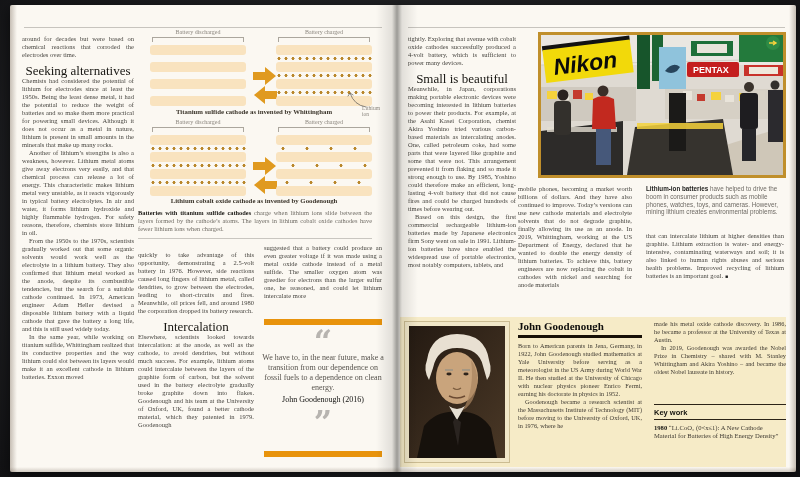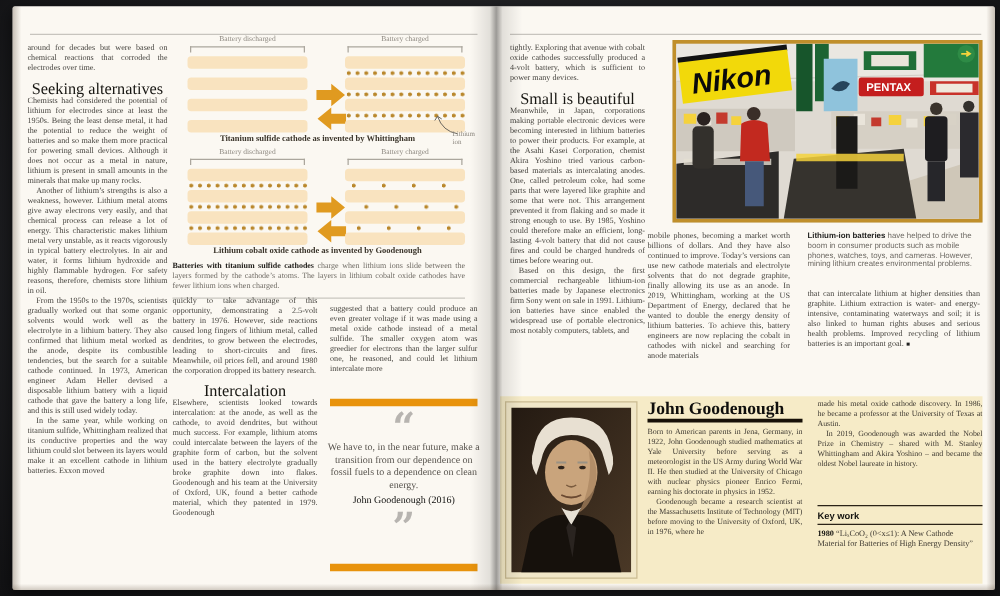--- a/index.html
+++ b/index.html
@@ -41,21 +41,21 @@
   .qmark{font-family:"DejaVu Serif",serif;font-size:32px;line-height:22px;color:#B7B4B0;font-weight:bold;display:block;}
   .qtext{font-size:8px;line-height:10px;color:#57534D;}
   .qattr{font-size:8px;line-height:10px;font-weight:normal;color:#121210;margin-top:2px;}
   
   .photo{border:3px solid #C08F2B;box-sizing:border-box;background:#ded9d0;}
   .pcap{font-family:"Liberation Sans",sans-serif;font-size:6.3px;line-height:7.8px;color:#6E6A64;text-align:left;}
   .pcap b{color:#1E1E1C;}
   .endmark{color:#222;font-size:5px;margin-left:2px;}
   
   .bio{background:#F6EBC7;}
-  .bio-title{font-size:14px;font-weight:bold;color:#0F0E0C;}
+  .bio-title{font-size:11px;font-weight:bold;color:#0F0E0C;}
   .bio-rule{height:2.5px;background:#171007;}
   .bio-t{font-size:6.3px;line-height:8px;color:#3F3A32;text-align:justify;overflow:hidden;}
   .bio-t p{margin:0;}
   .bio-t p.ind{text-indent:7px;}
   .kw-rule-heavy{height:1px;background:#2B2317;}
   .kw-title{font-family:"Liberation Sans",sans-serif;font-size:7.5px;font-weight:bold;color:#14130F;}
   .kw-t{font-size:6.6px;line-height:8px;color:#3F3A32;text-align:left;}
   .kw-t b{color:#14130F;}
   .portrait-mat{background:#F1E7C8;border:1px solid #CBBC92;box-sizing:border-box;padding:4px;}
 </style>
@@ -135,21 +135,21 @@
         <div class="dots sparse s3"></div>
       <div class="bar"></div>
     </div>
     <div class="abs dcap" style="left:128px;top:192px;width:232px;">Lithium cobalt oxide cathode as invented by Goodenough</div>
 
     <div class="abs figcap" style="left:128px;top:204px;width:234px;">
       <b>Batteries with titanium sulfide cathodes</b><span> charge when lithium ions slide between the layers formed by the cathode’s atoms. The layers in lithium cobalt oxide cathodes have fewer lithium ions when charged.</span>
     </div>
     <div class="abs thin-rule" style="left:128px;top:233px;width:234px;"></div>
 
-    <div class="abs bt" style="left:128px;top:232px;width:116px;height:222px;">
+    <div class="abs bt" style="left:128px;top:246px;width:116px;height:222px;">
       <p>quickly to take advantage of this opportunity, demonstrating a 2.5-volt battery in 1976. However, side reactions caused long fingers of lithium metal, called dendrites, to grow between the electrodes, leading to short-circuits and fires. Meanwhile, oil prices fell, and around 1980 the corporation dropped its battery research.</p>
       <div class="sec">Intercalation</div>
       <p>Elsewhere, scientists looked towards intercalation: at the anode, as well as the cathode, to avoid dendrites, but without much success. For example, lithium atoms could intercalate between the layers of the graphite form of carbon, but the solvent used in the battery electrolyte gradually broke graphite down into flakes. Goodenough and his team at the University of Oxford, UK, found a better cathode material, which they patented in 1979. Goodenough</p>
     </div>
 
     <div class="abs bt" style="left:254px;top:239px;width:118px;height:72px;">
       <p>suggested that a battery could produce an even greater voltage if it was made using a metal oxide cathode instead of a metal sulfide. The smaller oxygen atom was greedier for electrons than the larger sulfur one, he reasoned, and could let lithium intercalate more</p>
     </div>
     <div class="abs obar" style="left:254px;top:314px;width:118px;"></div>
     <div class="abs qwrap" style="left:252px;top:326px;width:122px;">

